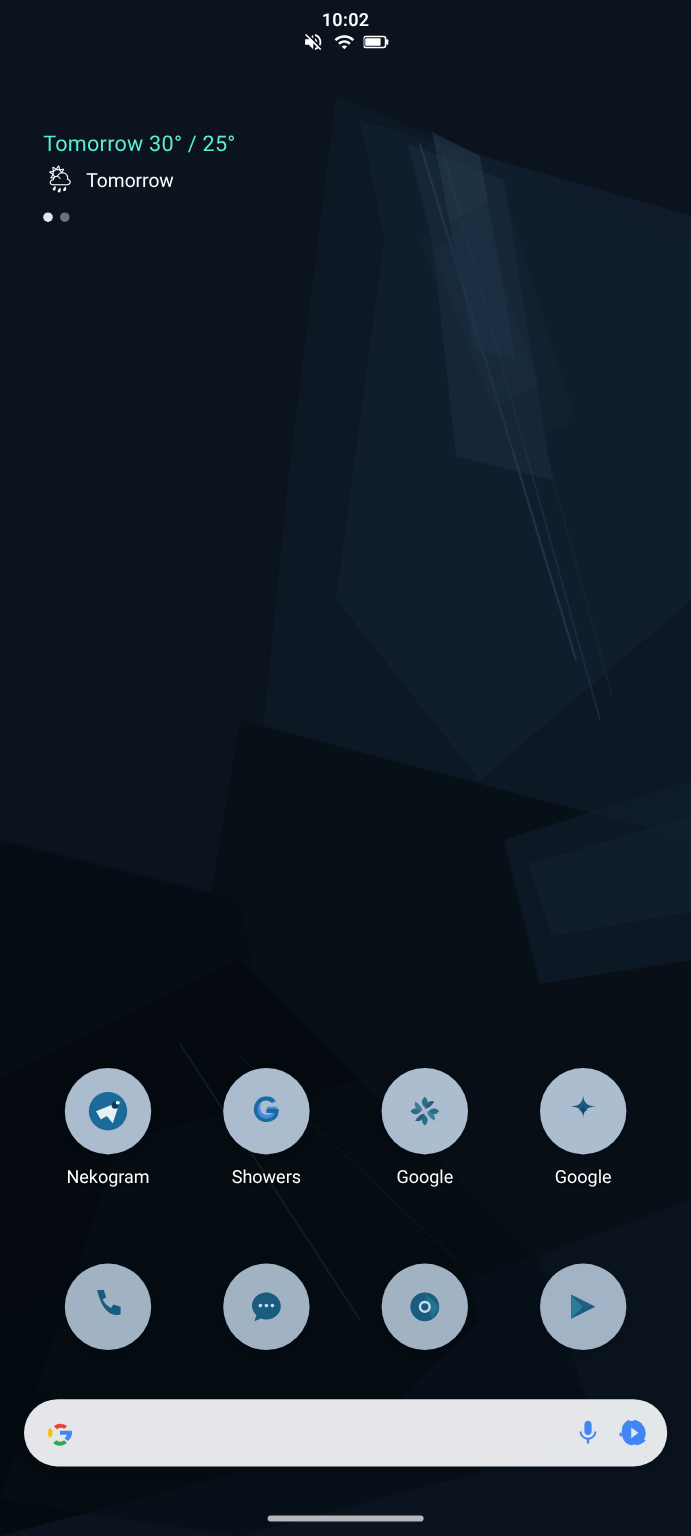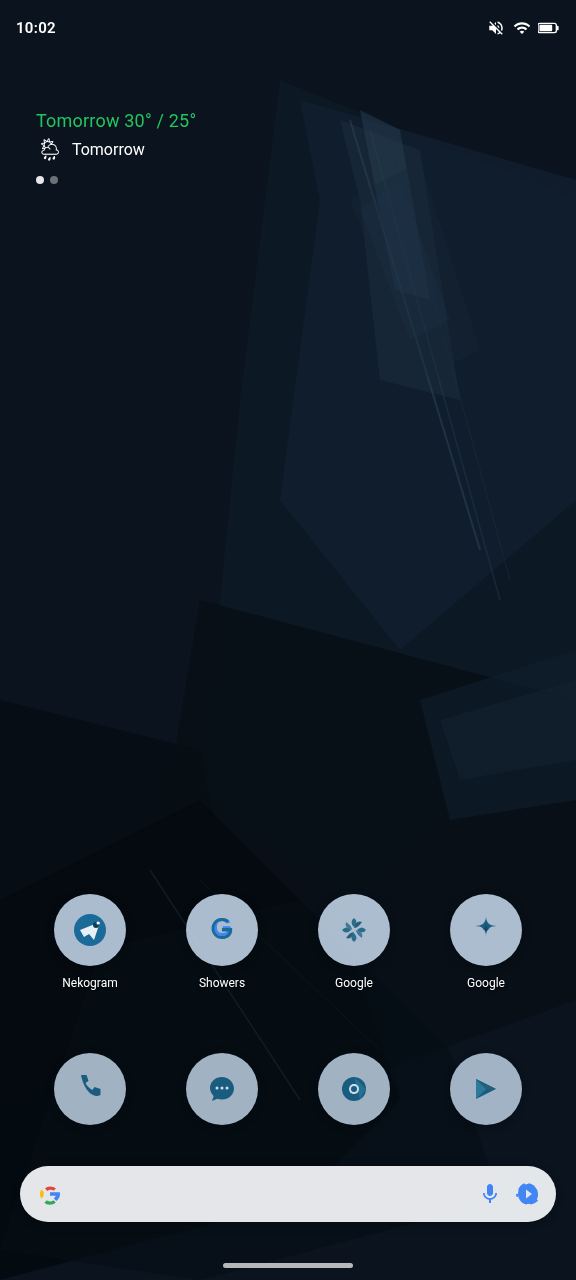--- a/index.html
+++ b/index.html
@@ -40,23 +40,24 @@
 
     
     .status-bar {
       position: absolute;
       top: 0;
       left: 0;
       right: 0;
       height: 48px;
       display: flex;
       align-items: center;
-      justify-content: space-between;
+      justify-content: flex-start;
       padding: 8px 16px 0;
       z-index: 10;
+      flex-direction: column;
     }
 
     .status-time {
       font-size: 15px;
       font-weight: 600;
       color: white;
       letter-spacing: 0.3px;
     }
 
     .status-icons {
@@ -73,21 +74,21 @@
     .weather-widget {
       position: absolute;
       top: 110px;
       left: 36px;
       z-index: 10;
     }
 
     .weather-tomorrow {
       font-size: 18px;
       font-weight: 400;
-      color: #22c55e;
+      color: #5eead4;
       margin-bottom: 6px;
       letter-spacing: 0.2px;
     }
 
     .weather-condition {
       display: flex;
       align-items: center;
       gap: 8px;
       font-size: 16px;
       color: white;
@@ -144,21 +145,21 @@
       height: 72px;
       border-radius: 50%;
       background: rgba(200, 220, 240, 0.85);
       display: flex;
       align-items: center;
       justify-content: center;
       box-shadow: 0 2px 8px rgba(0,0,0,0.3);
     }
 
     .app-label {
-      font-size: 12px;
+      font-size: 15px;
       color: white;
       font-weight: 400;
       text-shadow: 0 1px 3px rgba(0,0,0,0.8);
       text-align: center;
     }
 
     
     .dock-row {
       position: absolute;
       bottom: 155px;

